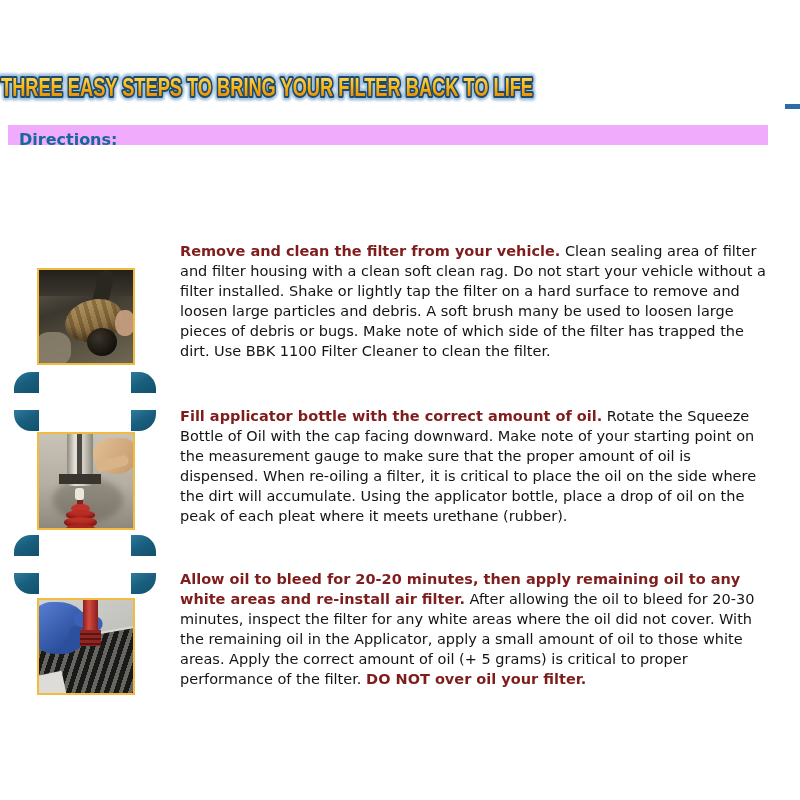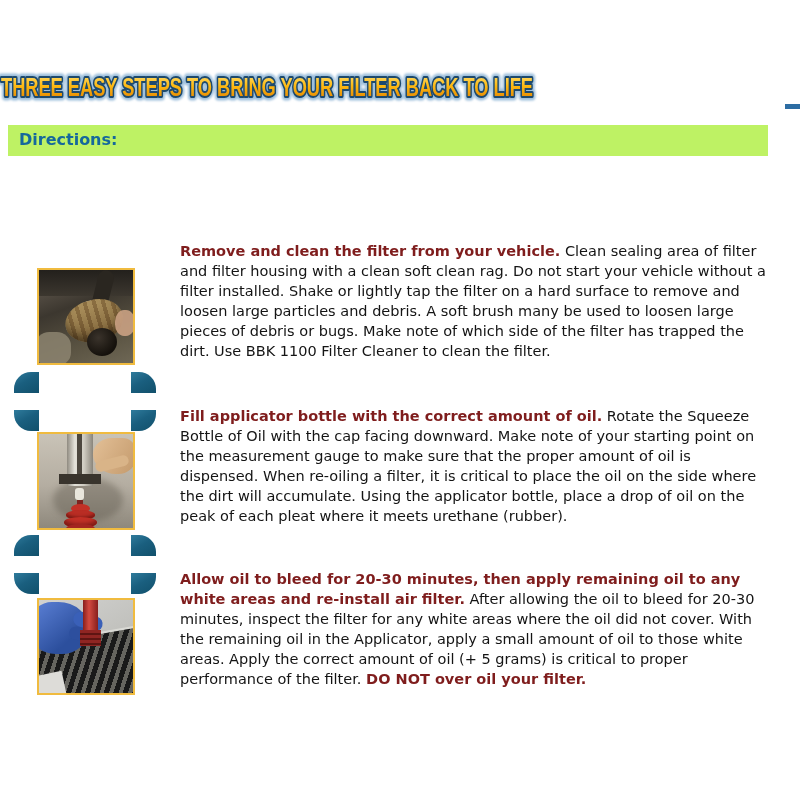--- a/index.html
+++ b/index.html
@@ -9,22 +9,22 @@
   
   .banner-wrap{position:absolute;left:-2px;top:68px;}
   .banner-halo{font-family:"Liberation Sans",sans-serif;font-weight:800;font-size:25px;
                stroke:#9fc0dc;stroke-width:9px;fill:#1e4a6e;stroke-linejoin:round;}
   .banner-text{font-family:"Liberation Sans",sans-serif;font-weight:800;font-size:25px;
                fill:url(#goldgrad);stroke:#1e4a6e;stroke-width:4px;paint-order:stroke;
                stroke-linejoin:round;}
   .edge-dash{position:absolute;right:0;top:104px;width:15px;height:5px;background:#2d6da3;}
 
   
-  .directions-bar{position:absolute;left:8px;top:125px;width:760px;height:31px;
-                  background:#bef264;}
+  .directions-bar{position:absolute;left:8px;top:125px;width:760px;height:20px;
+                  background:#f0abfc;}
   .directions-label{position:absolute;left:11px;top:5px;font-size:16px;font-weight:bold;
                     color:#15689c;letter-spacing:0;}
 
   
   .step-text{position:absolute;left:180px;width:592px;font-size:14.5px;line-height:20px;
              color:#141414;margin:0;}
   .step-heading{font-weight:bold;color:#7f1d1d;}
   .step-bold{font-weight:bold;color:#7f1d1d;}
   .t1{top:241px;} .t2{top:406px;} .t3{top:569px;}
 
@@ -159,18 +159,18 @@
     <div class="abs p3-bg"></div>
     <div class="abs p3-filter"></div>
     <div class="abs p3-corner"></div>
     <div class="abs p3-glove"></div>
     <div class="abs p3-glovef"></div>
     <div class="abs p3-glovef2"></div>
     <div class="abs p3-bottle"></div>
     <div class="abs p3-cap"></div>
   </div>
   <p class="step-text t3">
-    <span class="step-heading">Allow oil to bleed for 20-30 minutes, then apply remaining oil to any white areas and re-install air filter.</span>
+    <span class="step-heading">Allow oil to bleed for 20-20 minutes, then apply remaining oil to any white areas and re-install air filter.</span>
     <span>After allowing the oil to bleed for 20-30 minutes, inspect the filter for any white areas where the oil did not cover. With the remaining oil in the Applicator, apply a small amount of oil to those white areas. Apply the correct amount of oil (+ 5 grams) is critical to proper performance of the filter.</span>
     <span class="step-bold">DO NOT over oil your filter.</span>
   </p>
 
 </div>
 
 </body></html>

